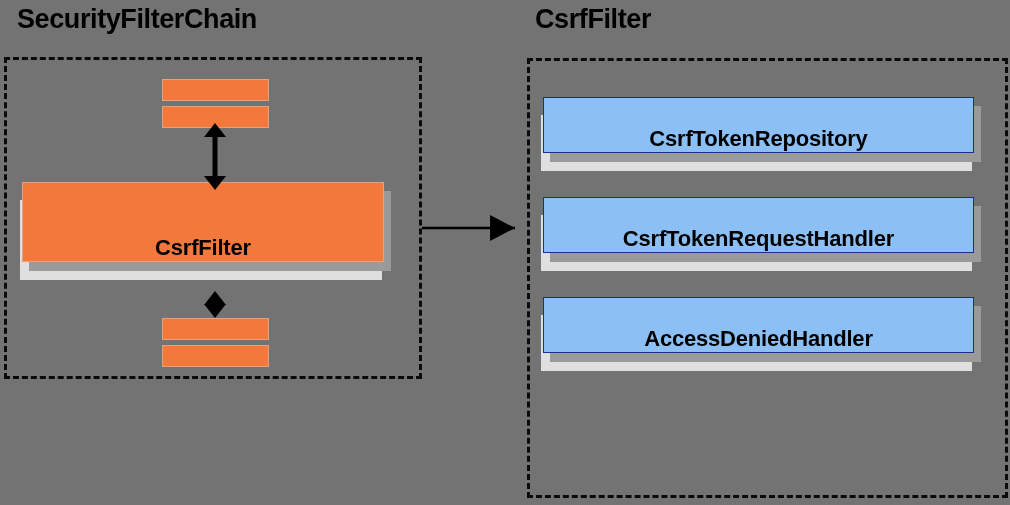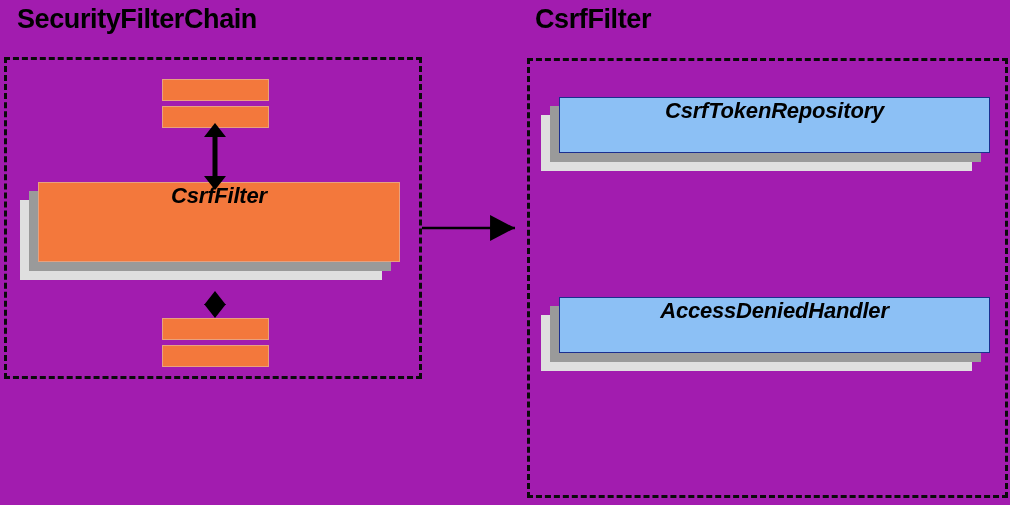--- a/index.html
+++ b/index.html
@@ -4,21 +4,21 @@
 <style>
   html, body {
     margin: 0;
     padding: 0;
     background: #ffffff;
   }
   #canvas {
     position: relative;
     width: 1010px;
     height: 505px;
-    background: #a21caf;
+    background: #737373;
     font-family: "Liberation Sans", sans-serif;
     overflow: hidden;
   }
 
   
   .panel-title {
     position: absolute;
     font-size: 27px;
     font-weight: bold;
     color: #000000;
@@ -50,26 +50,25 @@
     background: #dfdfdf;
     left: 0; top: 0;
     width: 100%; height: 100%;
   }
   .stack .layer.back1 {
     background: #9a9a9a;
     left: 9px; top: -9px;
     width: 100%; height: 100%;
   }
   .stack .layer.front {
-    left: 18px; top: -18px;
+    left: 2px; top: -18px;
     width: 100%; height: 100%;
     display: flex;
-    align-items: flex-start;
+    align-items: flex-end;
     justify-content: center;
-    font-style: italic;
   }
   .stack .layer.front.orange {
     background: #f3783c;
     border: 1px solid #e8a17e;
   }
   .stack .layer.front.blue {
     background: #8cc0f5;
     border: 1.5px solid #1b2f8f;
   }
   .box-label {
@@ -125,20 +124,27 @@
   <div class="panel" id="panel-right"></div>
 
   <div class="stack" style="left:541px; top:115px; width:431px; height:56px;">
     <div class="layer back2"></div>
     <div class="layer back1"></div>
     <div class="layer front blue">
       <span class="box-label">CsrfTokenRepository</span>
     </div>
   </div>
 
+  <div class="stack" style="left:541px; top:215px; width:431px; height:56px;">
+    <div class="layer back2"></div>
+    <div class="layer back1"></div>
+    <div class="layer front blue">
+      <span class="box-label">CsrfTokenRequestHandler</span>
+    </div>
+  </div>
 
   <div class="stack" style="left:541px; top:315px; width:431px; height:56px;">
     <div class="layer back2"></div>
     <div class="layer back1"></div>
     <div class="layer front blue">
       <span class="box-label">AccessDeniedHandler</span>
     </div>
   </div>
 
 

